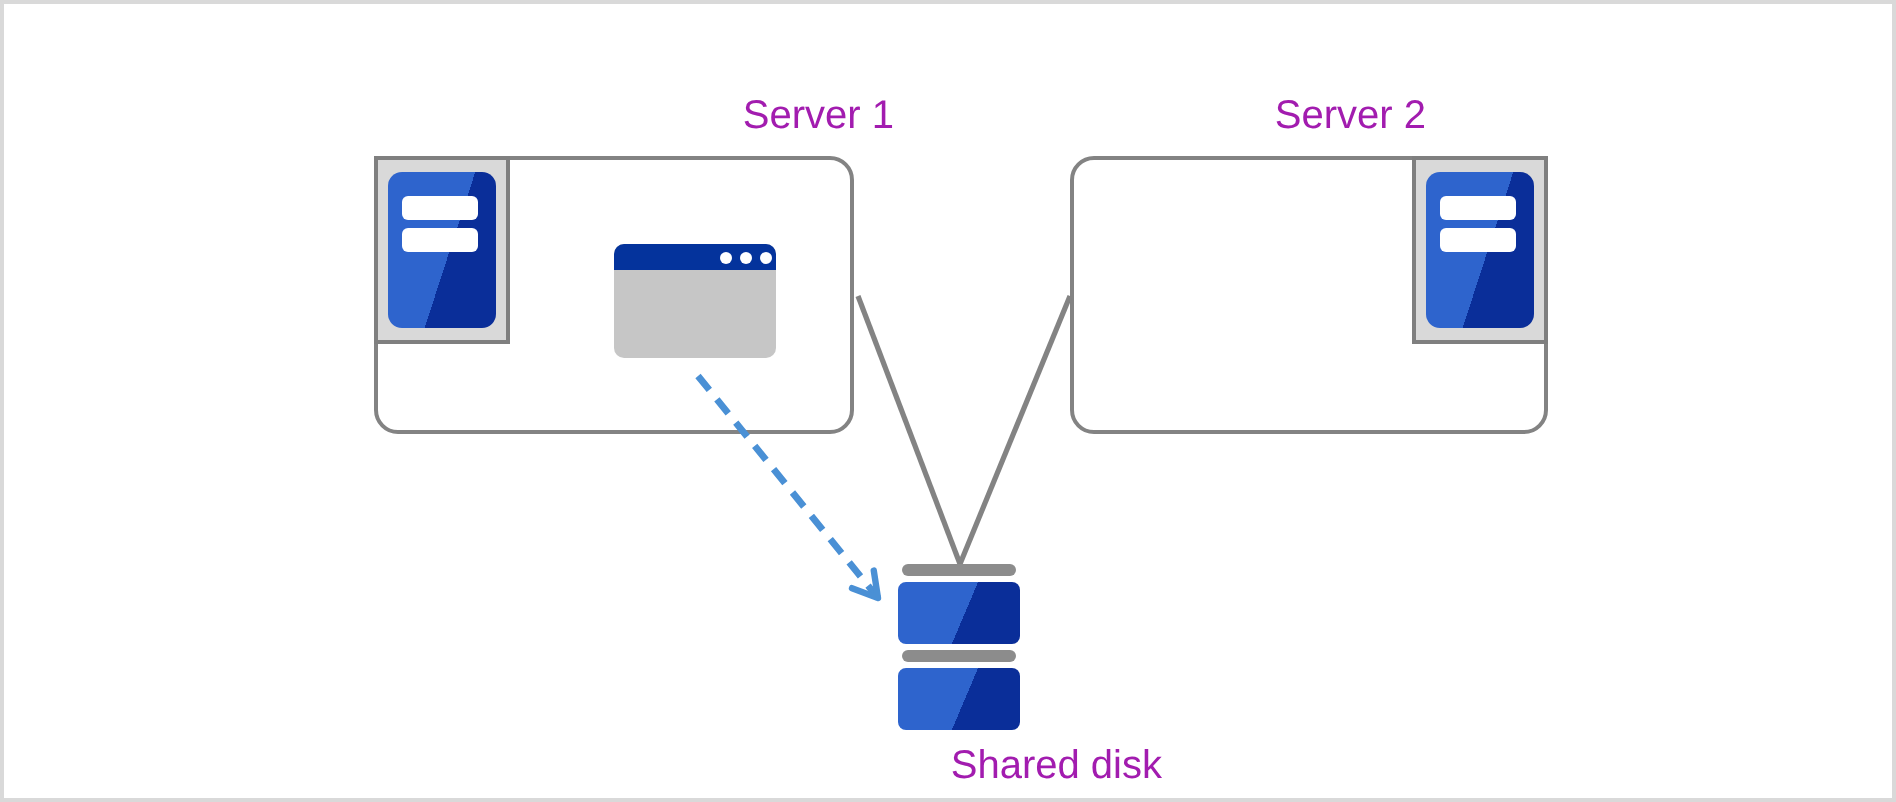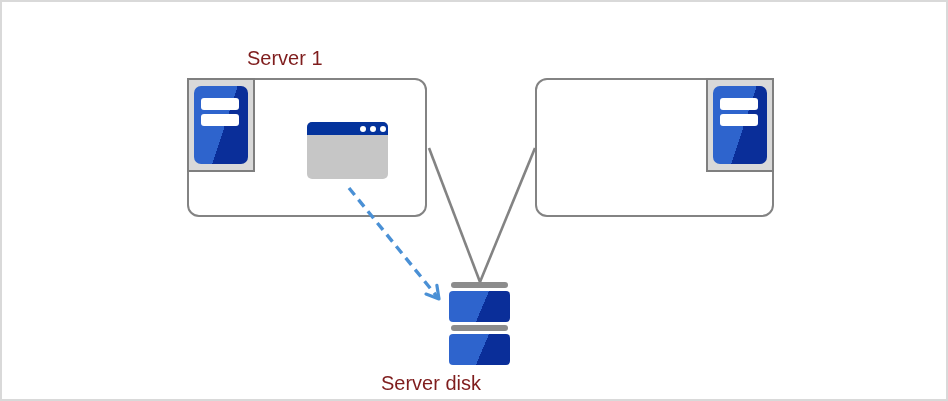--- a/index.html
+++ b/index.html
@@ -2,22 +2,22 @@
 <html><head>
 <meta charset="utf-8">
 <style>
   html,body{margin:0;padding:0;background:#fff;}
   body{font-family:"Liberation Sans",sans-serif;}
   .canvas{
     position:relative;width:948px;height:401px;background:#ffffff;
     border:2px solid #d9d9d9;box-sizing:border-box;overflow:hidden;
   }
   .lbl{
-    position:absolute;width:200px;text-align:left;
-    font-size:20px;line-height:24px;color:#7f1d1d;white-space:nowrap;
+    position:absolute;width:200px;text-align:right;
+    font-size:20px;line-height:24px;color:#a21caf;white-space:nowrap;
   }
   .server-box{
     position:absolute;border:2.5px solid #838383;border-radius:12px;
     background:#ffffff;box-sizing:border-box;z-index:3;
   }
   #server1-box{left:185px;top:76px;width:240px;height:139px;}
   #server2-box{left:533px;top:76px;width:239px;height:139px;}
   .icon-frame{
     position:absolute;width:68px;height:94px;background:#d9d9d9;
     border:2px solid #7f7f7f;box-sizing:border-box;z-index:7;
@@ -52,20 +52,21 @@
     position:absolute;left:447px;width:61px;height:31px;border-radius:4px;
     background:linear-gradient(113deg,#2e64cd 54%,#0a2e99 54%);z-index:6;
   }
 </style>
 </head>
 <body>
 
 <div class="canvas">
 
   <div class="lbl" style="left:245px;top:44px;">Server 1</div>
+  <div class="lbl" style="left:511px;top:44px;">Server 2</div>
 
   <div class="server-box" id="server1-box"></div>
   <div class="server-box" id="server2-box"></div>
 
   <div class="app-window">
     <div class="titlebar">
       <span class="dot" style="left:53px;"></span>
       <span class="dot" style="left:63px;"></span>
       <span class="dot" style="left:73px;"></span>
     </div>
@@ -94,15 +95,15 @@
       <div class="bar b2"></div>
     </div>
   </div>
 
   <div>
     <div class="disk-bar" style="top:280px;"></div>
     <div class="disk-unit" style="top:289px;"></div>
     <div class="disk-bar" style="top:323px;"></div>
     <div class="disk-unit" style="top:332px;"></div>
   </div>
-  <div class="lbl" style="left:379px;top:369px;">Server disk</div>
+  <div class="lbl" style="left:379px;top:369px;">Shared disk</div>
 
 </div>
 
 </body></html>

